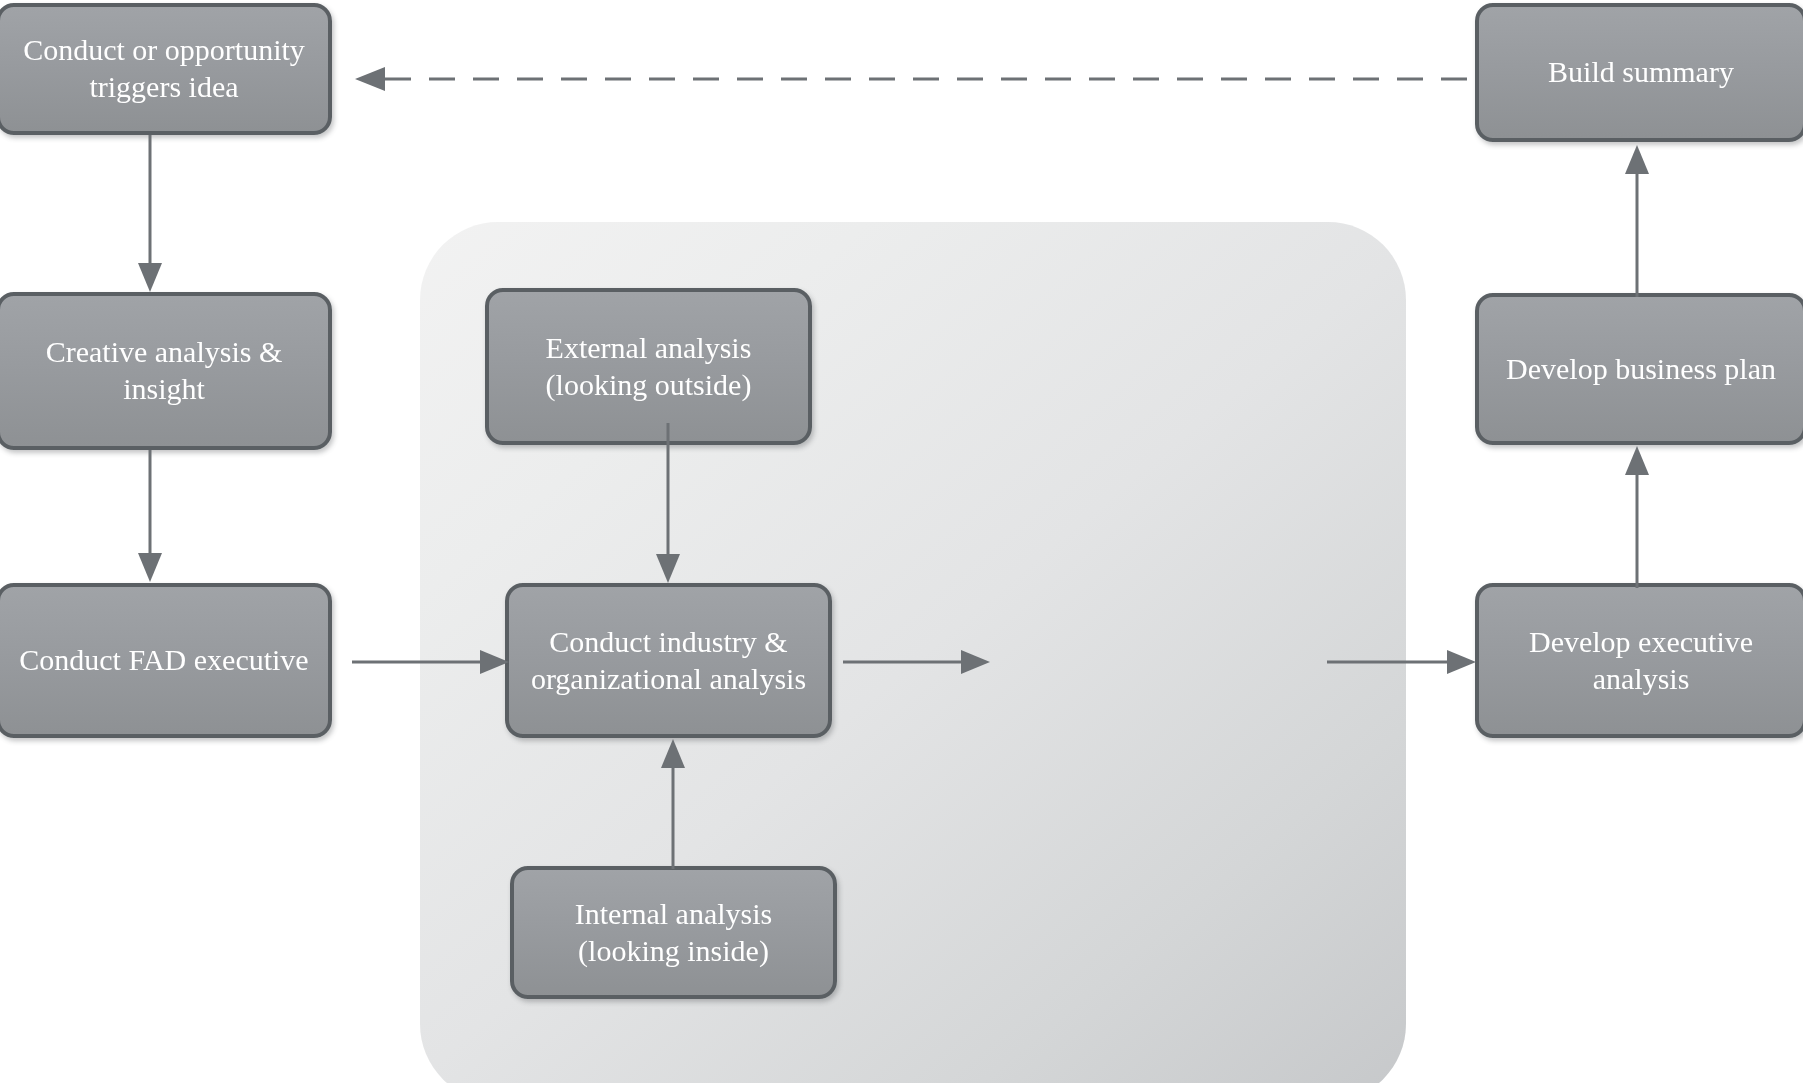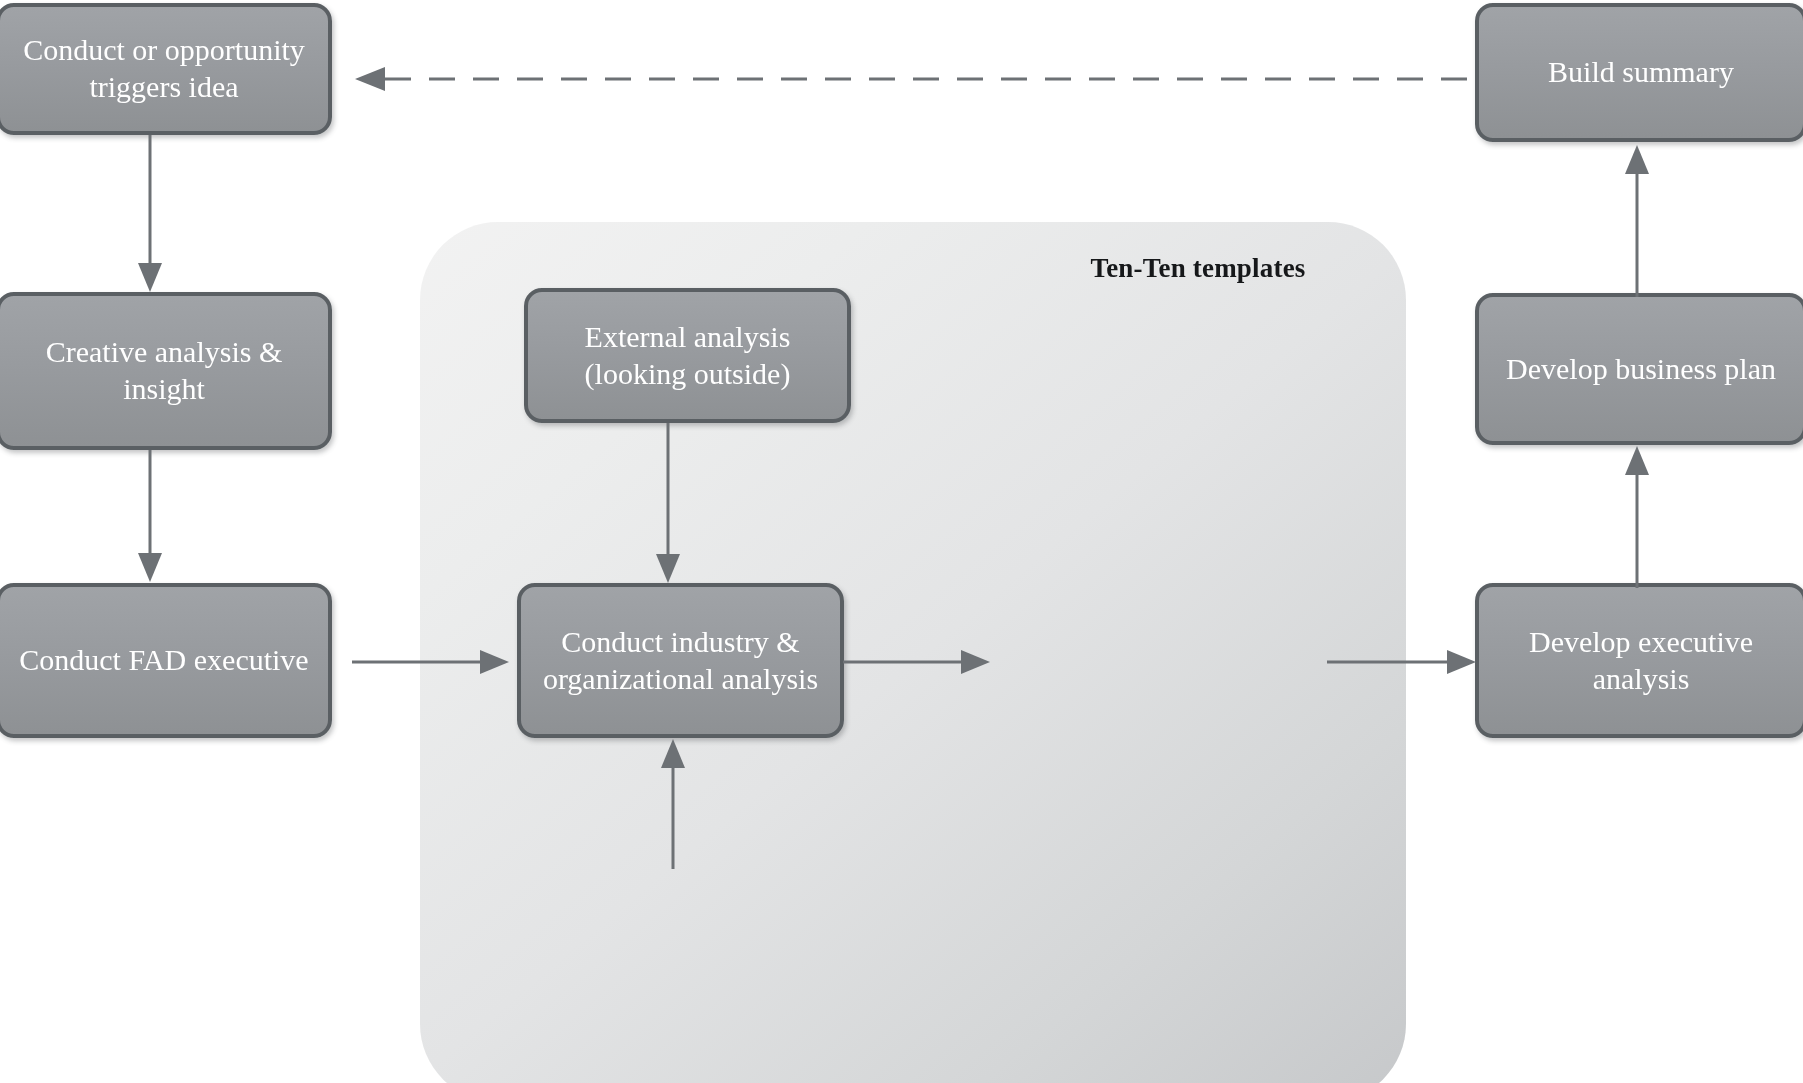--- a/index.html
+++ b/index.html
@@ -61,42 +61,44 @@
   
   .conn { position: absolute; }
   .conn svg { display: block; overflow: visible; }
 </style>
 </head>
 <body>
 
 <div id="canvas">
 
   <div class="panel"></div>
-  <div class="panel-title">Ten-Ten templates</div>
 
   <div class="node" style="left:-4px; top:3px; width:336px; height:132px;">
     <span>Conduct or opportunity triggers idea</span>
   </div>
 
   <div class="node" style="left:-4px; top:292px; width:336px; height:158px;">
     <span>Creative analysis &amp; insight</span>
   </div>
 
   <div class="node" style="left:-4px; top:583px; width:336px; height:155px;">
     <span>Conduct FAD executive</span>
   </div>
 
-  <div class="node" style="left:524px; top:288px; width:327px; height:135px;">
+  <div class="node" style="left:485px; top:288px; width:327px; height:157px;">
     <span>External analysis (looking outside)</span>
   </div>
 
-  <div class="node" style="left:505px; top:583px; width:327px; height:155px;margin-left:12px;">
+  <div class="node" style="left:505px; top:583px; width:327px; height:155px;">
     <span>Conduct industry &amp; organizational analysis</span>
   </div>
 
+  <div class="node" style="left:510px; top:866px; width:327px; height:133px;">
+    <span>Internal analysis (looking inside)</span>
+  </div>
 
 
   <div class="node" style="left:1475px; top:583px; width:332px; height:155px;">
     <span>Develop executive analysis</span>
   </div>
 
   <div class="node" style="left:1475px; top:293px; width:332px; height:152px;">
     <span>Develop business plan</span>
   </div>
 

